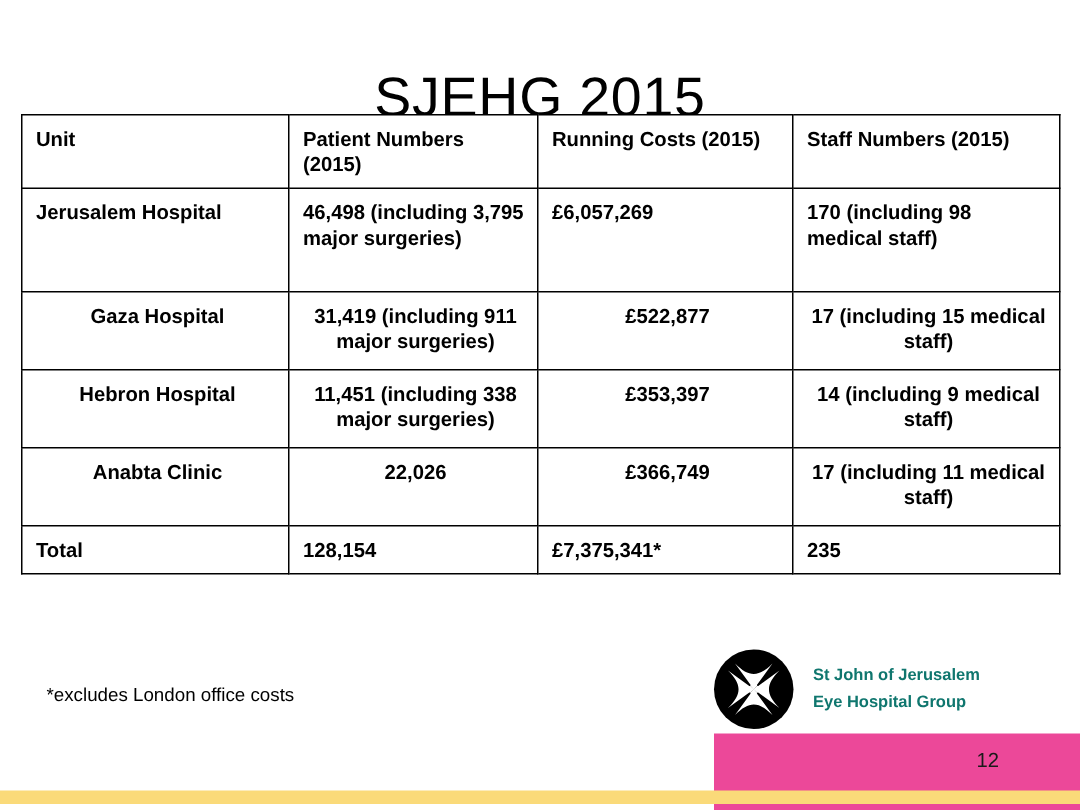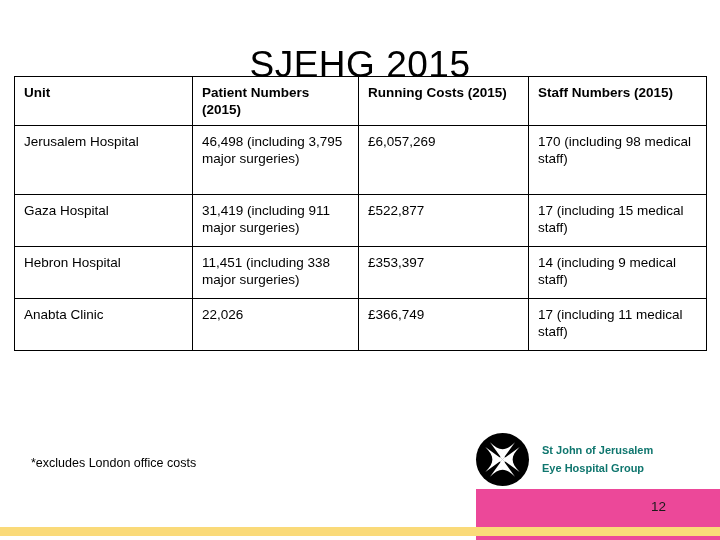--- a/index.html
+++ b/index.html
@@ -47,28 +47,28 @@
   #stats-table col.c4 { width: 178px; }
 
   #stats-table td, #stats-table th {
     border: 1px solid #000000;
     padding: 7px 6px 7px 9px;
     vertical-align: top;
     text-align: left;
     font-size: 13.5px;
     line-height: 17px;
     color: #000000;
-    font-weight: 400;
+    font-weight: 700;
   }
   #stats-table thead th {
     font-weight: bold;
     height: 33px;
   }
   #stats-table tbody tr.data-row td { height: 54px; }
-  #stats-table tbody tr.short-row td { height: 37px; }
+  #stats-table tbody tr.short-row td { height: 37px; text-align: center; }
   #stats-table tbody tr.total-row td {
     font-weight: bold;
     height: 17px;
   }
 
   
   #footnote {
     position: absolute;
     left: 31px;
     top: 455px;
@@ -170,20 +170,26 @@
       <td>Hebron Hospital</td>
       <td>11,451 (including 338 major surgeries)</td>
       <td>£353,397</td>
       <td>14 (including 9 medical staff)</td>
     </tr>
     <tr class="short-row">
       <td>Anabta Clinic</td>
       <td>22,026</td>
       <td>£366,749</td>
       <td>17 (including 11 medical staff)</td>
+    </tr>
+    <tr class="total-row">
+      <td>Total</td>
+      <td>128,154</td>
+      <td>£7,375,341*</td>
+      <td>235</td>
     </tr>
   </tbody>
 </table>
 
 <div id="footnote">*excludes London office costs</div>
 
 <div id="logo-block">
   <div id="logo-mark">
     <svg width="39" height="39" viewBox="0 0 100 100" aria-hidden="true">
       <path fill="#ffffff" d="M50 50 L18 6 C30 18 40 24 50 24 C60 24 70 18 82 6 Z"></path>

